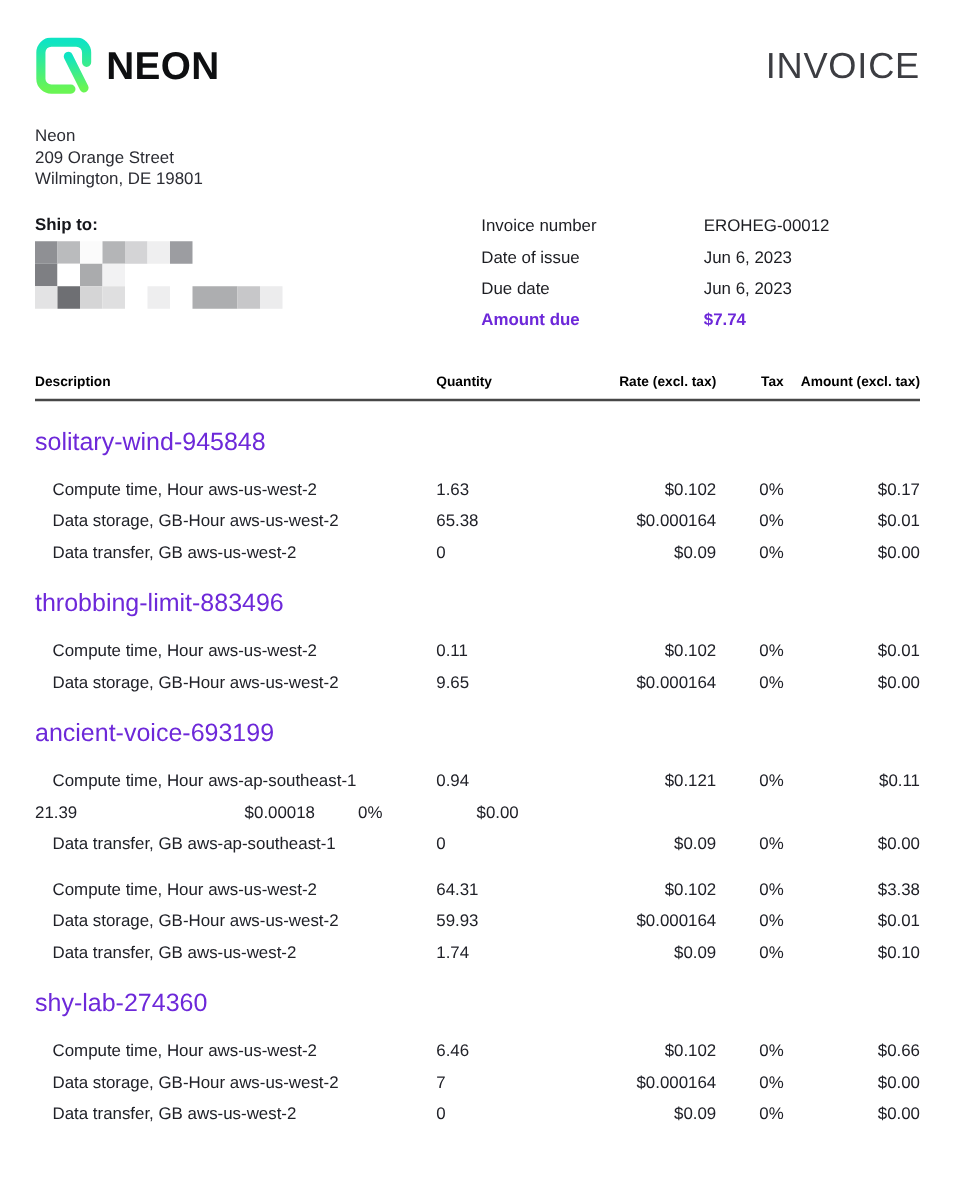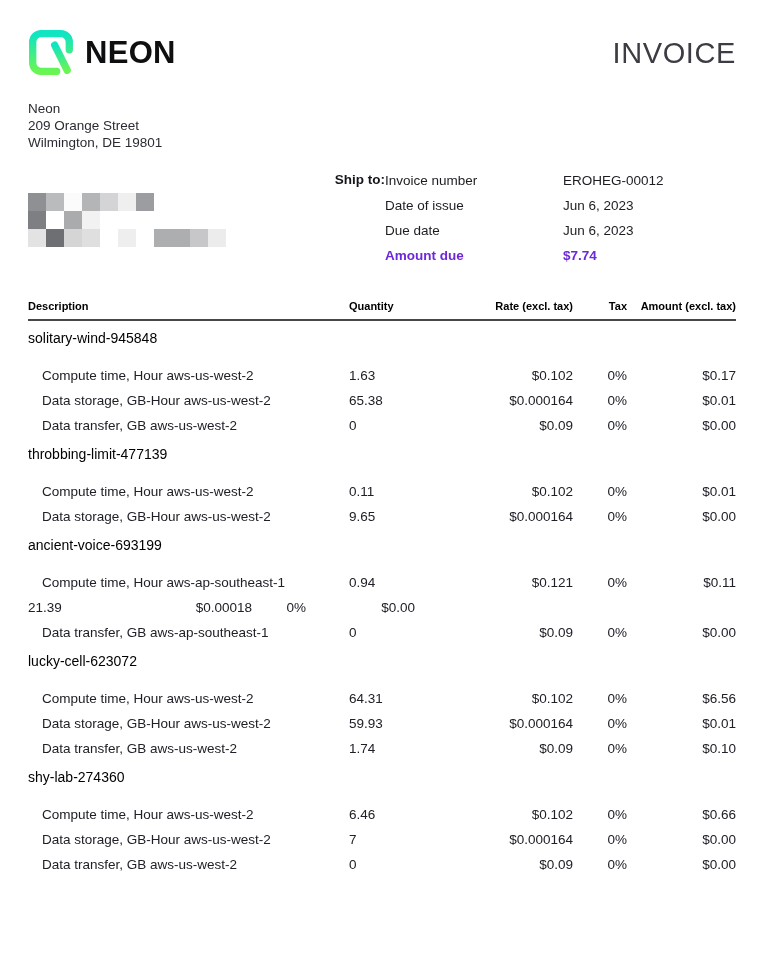--- a/index.html
+++ b/index.html
@@ -12,38 +12,38 @@
   .logo-svg {width:46px; height:46px; display:block;}
   .wordmark {font-size:31px; font-weight:900; letter-spacing:0.3px; color:#0e0f11; line-height:46px;}
   .invoice-title {font-size:29px; font-weight:400; color:#3c3d42; letter-spacing:0.6px; line-height:46px;}
 
   
   .company {margin-top:24px; font-size:13.5px; line-height:17px; color:#2b2c33;}
 
   
   .shipmeta {display:flex; margin-top:21px; align-items:flex-start;}
   .ship-to {flex:0 0 357px;}
-  .ship-label {font-size:13.5px; font-weight:700; color:#16171c; line-height:16px;text-align:right;}
+  .ship-label {font-size:13.5px; font-weight:700; color:#16171c; line-height:16px;}
   .mosaic {margin-top:5px;}
   .mosaic-row {display:flex; height:18px;}
   .mosaic-cell {width:18px; height:18px;}
   .meta {flex:1; font-size:13.5px; color:#1c1d22; padding-top:1px;}
   .meta-row {display:flex; line-height:16px; margin-bottom:9px;}
   .meta-label {width:178px;}
   .meta-row.bold .meta-label, .meta-row.bold .meta-value {font-weight:700; color:#6d28d9;}
 
   
   .thead {display:flex; margin-top:27px; font-size:11px; font-weight:700; color:#000; padding-bottom:7px; border-bottom:2px solid #474747;}
   .c-desc {width:321px; text-align:left;}
   .c-qty  {width:88px;  text-align:left;}
   .c-rate {width:136px; text-align:right;}
   .c-tax  {width:54px;  text-align:right;}
   .c-amt  {width:109px; text-align:right;}
 
-  .group-title {margin-top:9px; font-size:14px; line-height:17px; color:#000000;}
+  .group-title {margin-top:25px; font-size:20px; line-height:17px; color:#6d28d9;}
   .trow {display:flex; font-size:13.5px; line-height:17px; margin-top:8px; color:#202128;}
   .trow.first {margin-top:20px;}
   .tgroup {margin-bottom:12px;}
   .trow .c-desc {box-sizing:border-box; padding-left:14px;}
 </style>
 </head>
 <body>
 
 <div class="page">
 
@@ -165,21 +165,21 @@
         </div>
         <div class="trow">
           <div class="c-desc">Data transfer, GB aws-us-west-2</div>
           <div class="c-qty">0</div>
           <div class="c-rate">$0.09</div>
           <div class="c-tax">0%</div>
           <div class="c-amt">$0.00</div>
         </div>
       </div>
       <div class="tgroup">
-        <div class="group-title">throbbing-limit-477139</div>
+        <div class="group-title">throbbing-limit-883496</div>
         <div class="trow first">
           <div class="c-desc">Compute time, Hour aws-us-west-2</div>
           <div class="c-qty">0.11</div>
           <div class="c-rate">$0.102</div>
           <div class="c-tax">0%</div>
           <div class="c-amt">$0.01</div>
         </div>
         <div class="trow">
           <div class="c-desc">Data storage, GB-Hour aws-us-west-2</div>
           <div class="c-qty">9.65</div>
@@ -205,27 +205,26 @@
         </div>
         <div class="trow">
           <div class="c-desc">Data transfer, GB aws-ap-southeast-1</div>
           <div class="c-qty">0</div>
           <div class="c-rate">$0.09</div>
           <div class="c-tax">0%</div>
           <div class="c-amt">$0.00</div>
         </div>
       </div>
       <div class="tgroup">
-        <div class="group-title">lucky-cell-623072</div>
         <div class="trow first">
           <div class="c-desc">Compute time, Hour aws-us-west-2</div>
           <div class="c-qty">64.31</div>
           <div class="c-rate">$0.102</div>
           <div class="c-tax">0%</div>
-          <div class="c-amt">$6.56</div>
+          <div class="c-amt">$3.38</div>
         </div>
         <div class="trow">
           <div class="c-desc">Data storage, GB-Hour aws-us-west-2</div>
           <div class="c-qty">59.93</div>
           <div class="c-rate">$0.000164</div>
           <div class="c-tax">0%</div>
           <div class="c-amt">$0.01</div>
         </div>
         <div class="trow">
           <div class="c-desc">Data transfer, GB aws-us-west-2</div>

